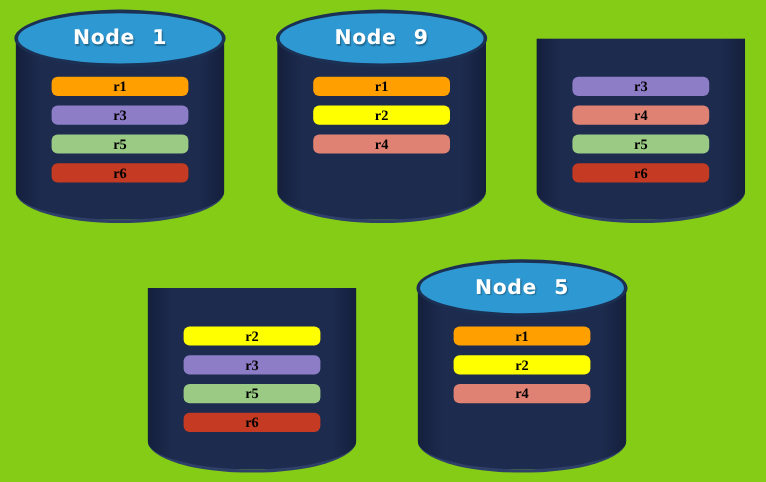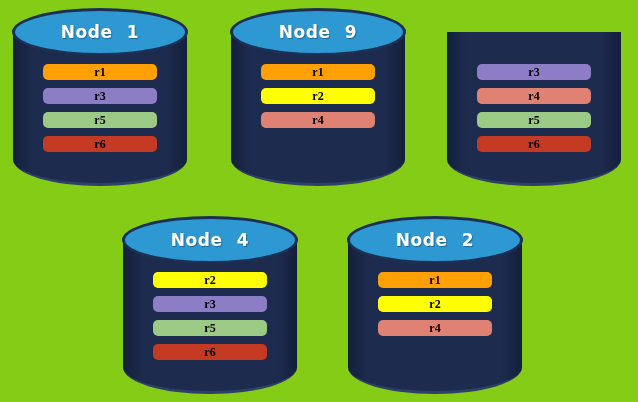--- a/index.html
+++ b/index.html
@@ -126,40 +126,37 @@
       </div>
       <div class="bar" style="top: 104px; background: rgb(154, 202, 132);">
         <span>r5</span>
       </div>
       <div class="bar" style="top: 128px; background: rgb(196, 58, 34);">
         <span>r6</span>
       </div>
     </div>
     <div class="cyl n3">
       <div class="cyl-body"></div>
-      <div class="cyl-top">
-        <span class="cyl-label">Node 4</span>
-      </div>
       <div class="bar" style="top: 56px; background: rgb(255, 255, 0);">
         <span>r2</span>
       </div>
       <div class="bar" style="top: 80px; background: rgb(140, 125, 198);">
         <span>r3</span>
       </div>
       <div class="bar" style="top: 104px; background: rgb(154, 202, 132);">
         <span>r5</span>
       </div>
       <div class="bar" style="top: 128px; background: rgb(196, 58, 34);">
         <span>r6</span>
       </div>
     </div>
     <div class="cyl n4">
       <div class="cyl-body"></div>
       <div class="cyl-top">
-        <span class="cyl-label">Node 2</span>
+        <span class="cyl-label">Node 5</span>
       </div>
       <div class="bar" style="top: 56px; background: rgb(255, 159, 0);">
         <span>r1</span>
       </div>
       <div class="bar" style="top: 80px; background: rgb(255, 255, 0);">
         <span>r2</span>
       </div>
       <div class="bar" style="top: 104px; background: rgb(224, 130, 115);">
         <span>r4</span>
       </div>

